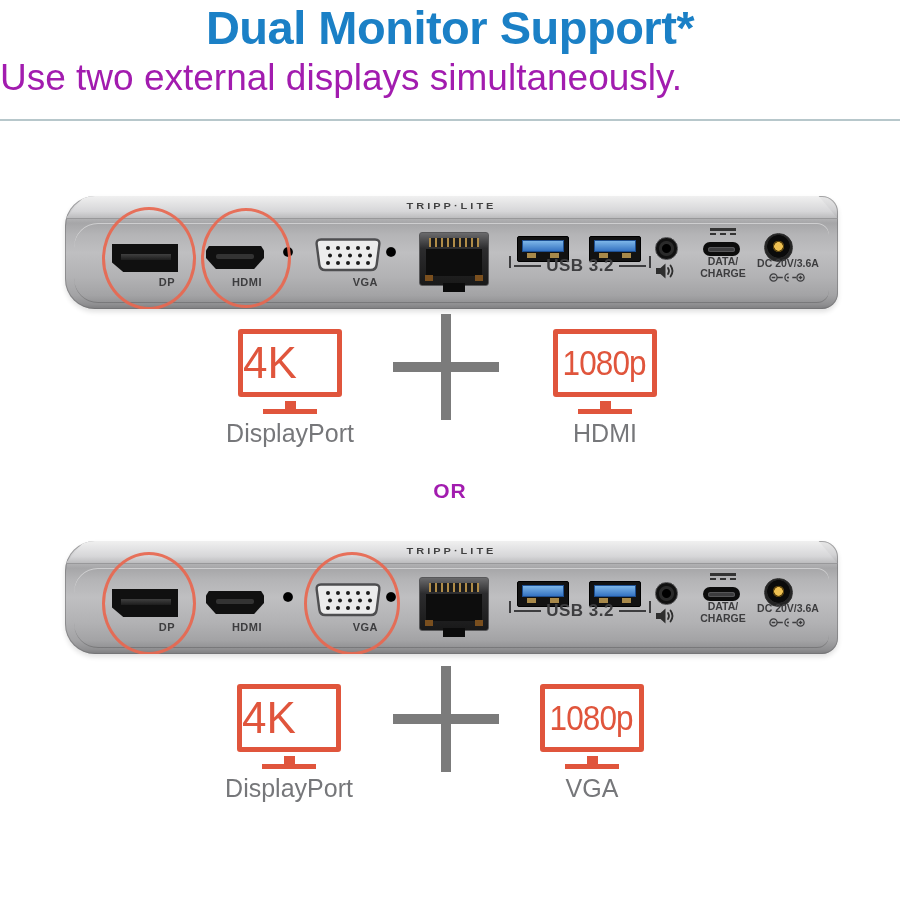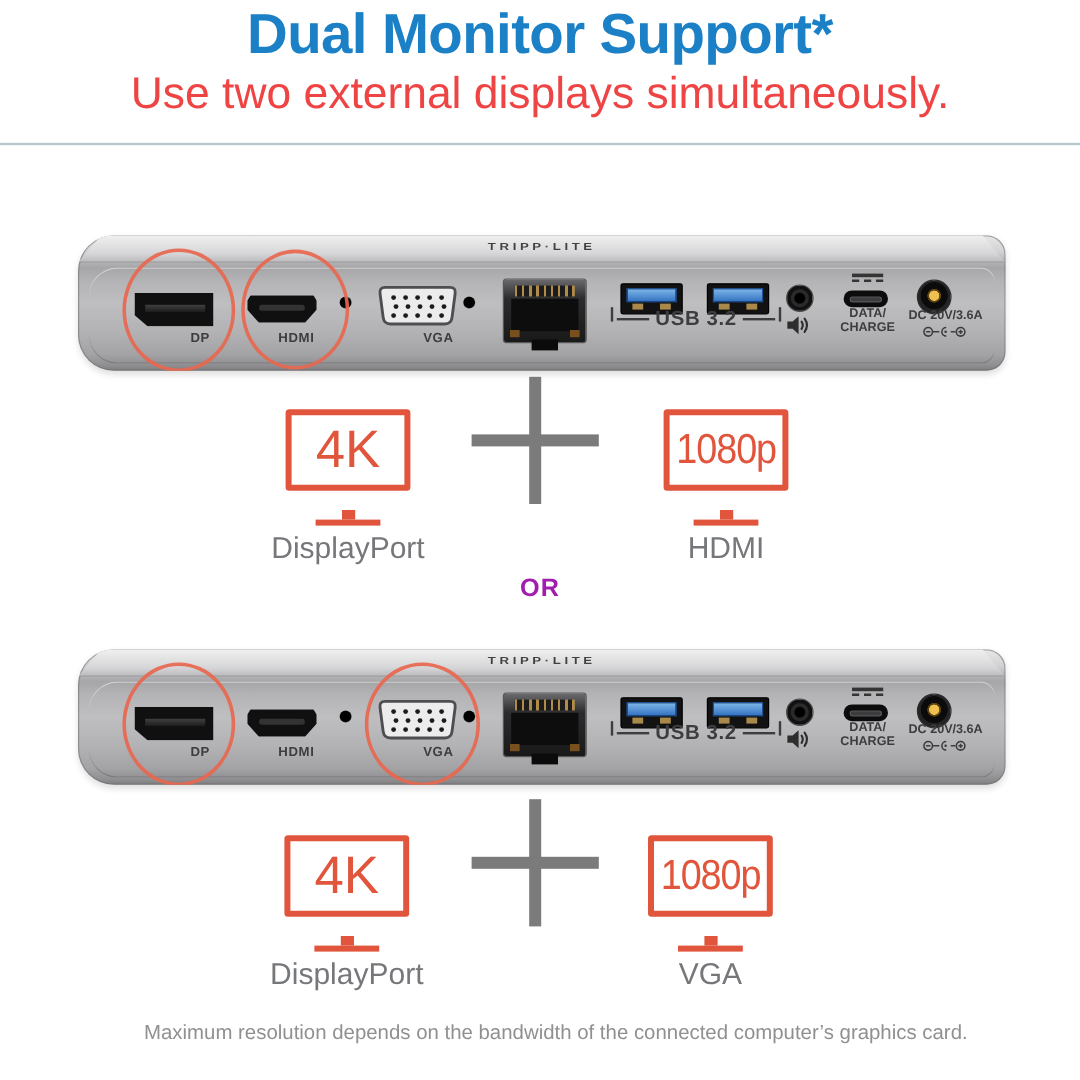--- a/index.html
+++ b/index.html
@@ -2,22 +2,22 @@
 <html><head>
 <meta charset="utf-8">
 <style>
   html,body{margin:0;padding:0;background:#fff;}
   .canvas{position:relative;width:900px;height:900px;background:#ffffff;overflow:hidden;
           font-family:"Liberation Sans", sans-serif;}
 
   
   .title{position:absolute;top:0px;left:0;right:0;text-align:center;
          font-size:47px;font-weight:800;color:#1b80c6;letter-spacing:-0.5px;}
-  .subtitle{position:absolute;top:57px;left:0;right:0;text-align:center;
-            font-size:37px;font-weight:400;color:#ef4444;}
+  .subtitle{position:absolute;top:57px;left:0;right:0;
+            font-size:37px;font-weight:400;color:#a21caf;}
   .divider{position:absolute;top:119px;left:0;width:900px;height:2px;background:#b7c7cb;}
 
   
   .dock{position:absolute;left:65px;width:773px;height:113px;
         border-radius:30px 16px 16px 30px;overflow:hidden;
         background:linear-gradient(180deg,#e8e8e8 0%,#d2d2d4 12%,#b2b2b4 20%,#a6a6a8 24%,
                    #b4b4b6 34%,#bfbfc1 50%,#b2b2b4 72%,#a3a3a5 88%,#8f8f91 96%,#7d7d7f 100%);
         box-shadow:inset 0 0 0 1px rgba(110,110,112,.55), 0 3px 5px rgba(0,0,0,.12);}
   .dock-top{position:absolute;top:0;left:0;right:0;height:22px;
             background:linear-gradient(180deg,#f0f0f0,#d6d6d8 70%,#bcbcbe);
@@ -90,22 +90,22 @@
            background:radial-gradient(circle at 50% 46%,#eec052 0 4px,#5a430f 4.5px 5.5px,#0b0b0b 6px 11px,#242424 11.5px);
            border:1.5px solid #2e2e2e;box-sizing:content-box;}
   .dclabel{position:absolute;left:683px;top:61px;width:80px;text-align:center;
            font-size:10.5px;font-weight:600;color:#3d3d3f;}
   .polarity{position:absolute;left:704px;top:74px;}
 
   .ring{position:absolute;border:3.5px solid rgba(232,103,79,.92);border-radius:50%;}
 
   
   .monitor{position:absolute;width:140px;text-align:center;}
-  .mframe{width:104px;height:68px;border:5px solid #e0553c;border-radius:3px;margin:16px auto;
-          display:flex;align-items:center;justify-content:center;box-sizing:border-box;}
+  .mframe{width:104px;height:68px;border:5px solid #e0553c;border-radius:3px;margin:4px auto;
+          display:flex;align-items:center;box-sizing:border-box;}
   .mres{color:#e0553c;font-size:44px;font-weight:400;}
   .mres.small{font-size:35px;transform:scaleX(.9);letter-spacing:-1px;}
   .mstem{width:11px;height:8px;background:#e0553c;margin:0 auto;}
   .mbase{width:54px;height:5px;background:#e0553c;margin:0 auto;}
   .mlabel{margin-top:5px;font-size:25px;color:#76777a;}
 
   .plus{position:absolute;left:393px;width:106px;height:106px;}
   .plus .pv{position:absolute;left:48px;top:0;width:10px;height:106px;background:#7b7b7b;}
   .plus .ph{position:absolute;left:0;top:48px;width:106px;height:10px;background:#7b7b7b;}
 
@@ -386,16 +386,15 @@
   <div class="monitor" style="left:522px;top:680px">
     <div class="mframe">
       <span class="mres small">1080p</span>
     </div>
     <div class="mstem"></div>
     <div class="mbase"></div>
     <div class="mlabel">VGA</div>
   </div>
 
   <div class="footnote">
-    <div>Maximum resolution depends on the bandwidth of the connected computer’s graphics card.</div>
   </div>
 
 </div>
 
 </body></html>

